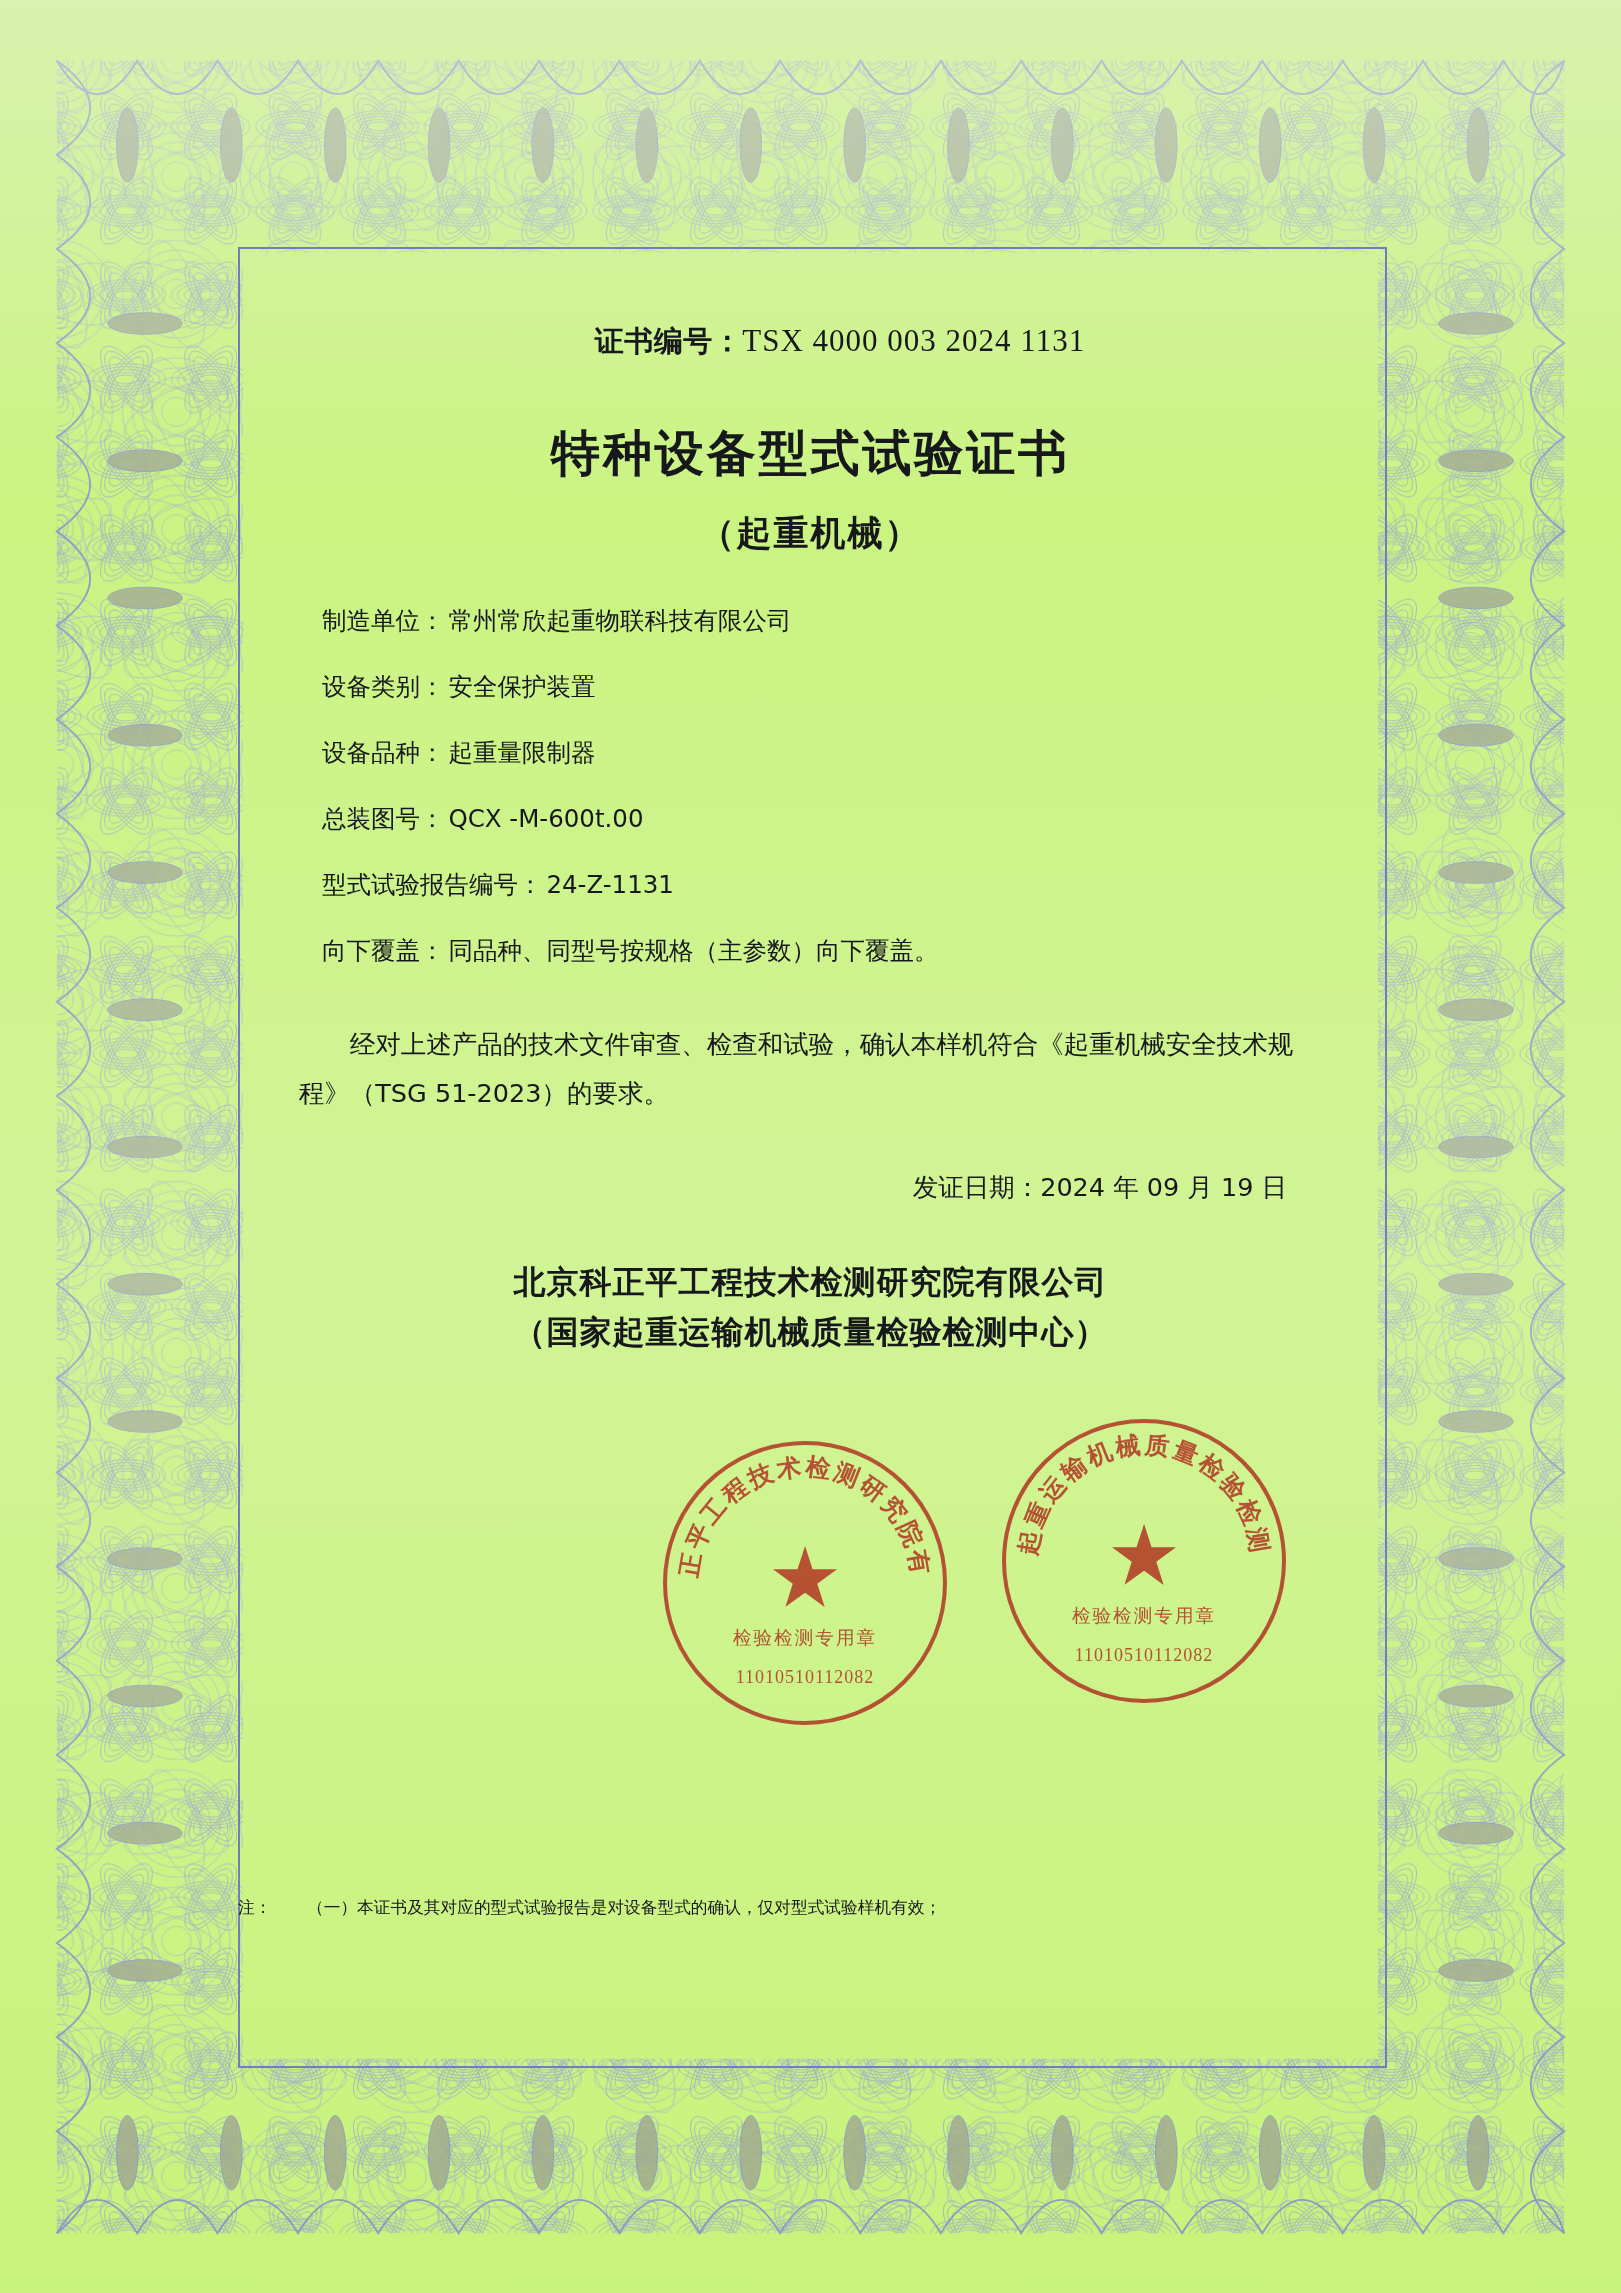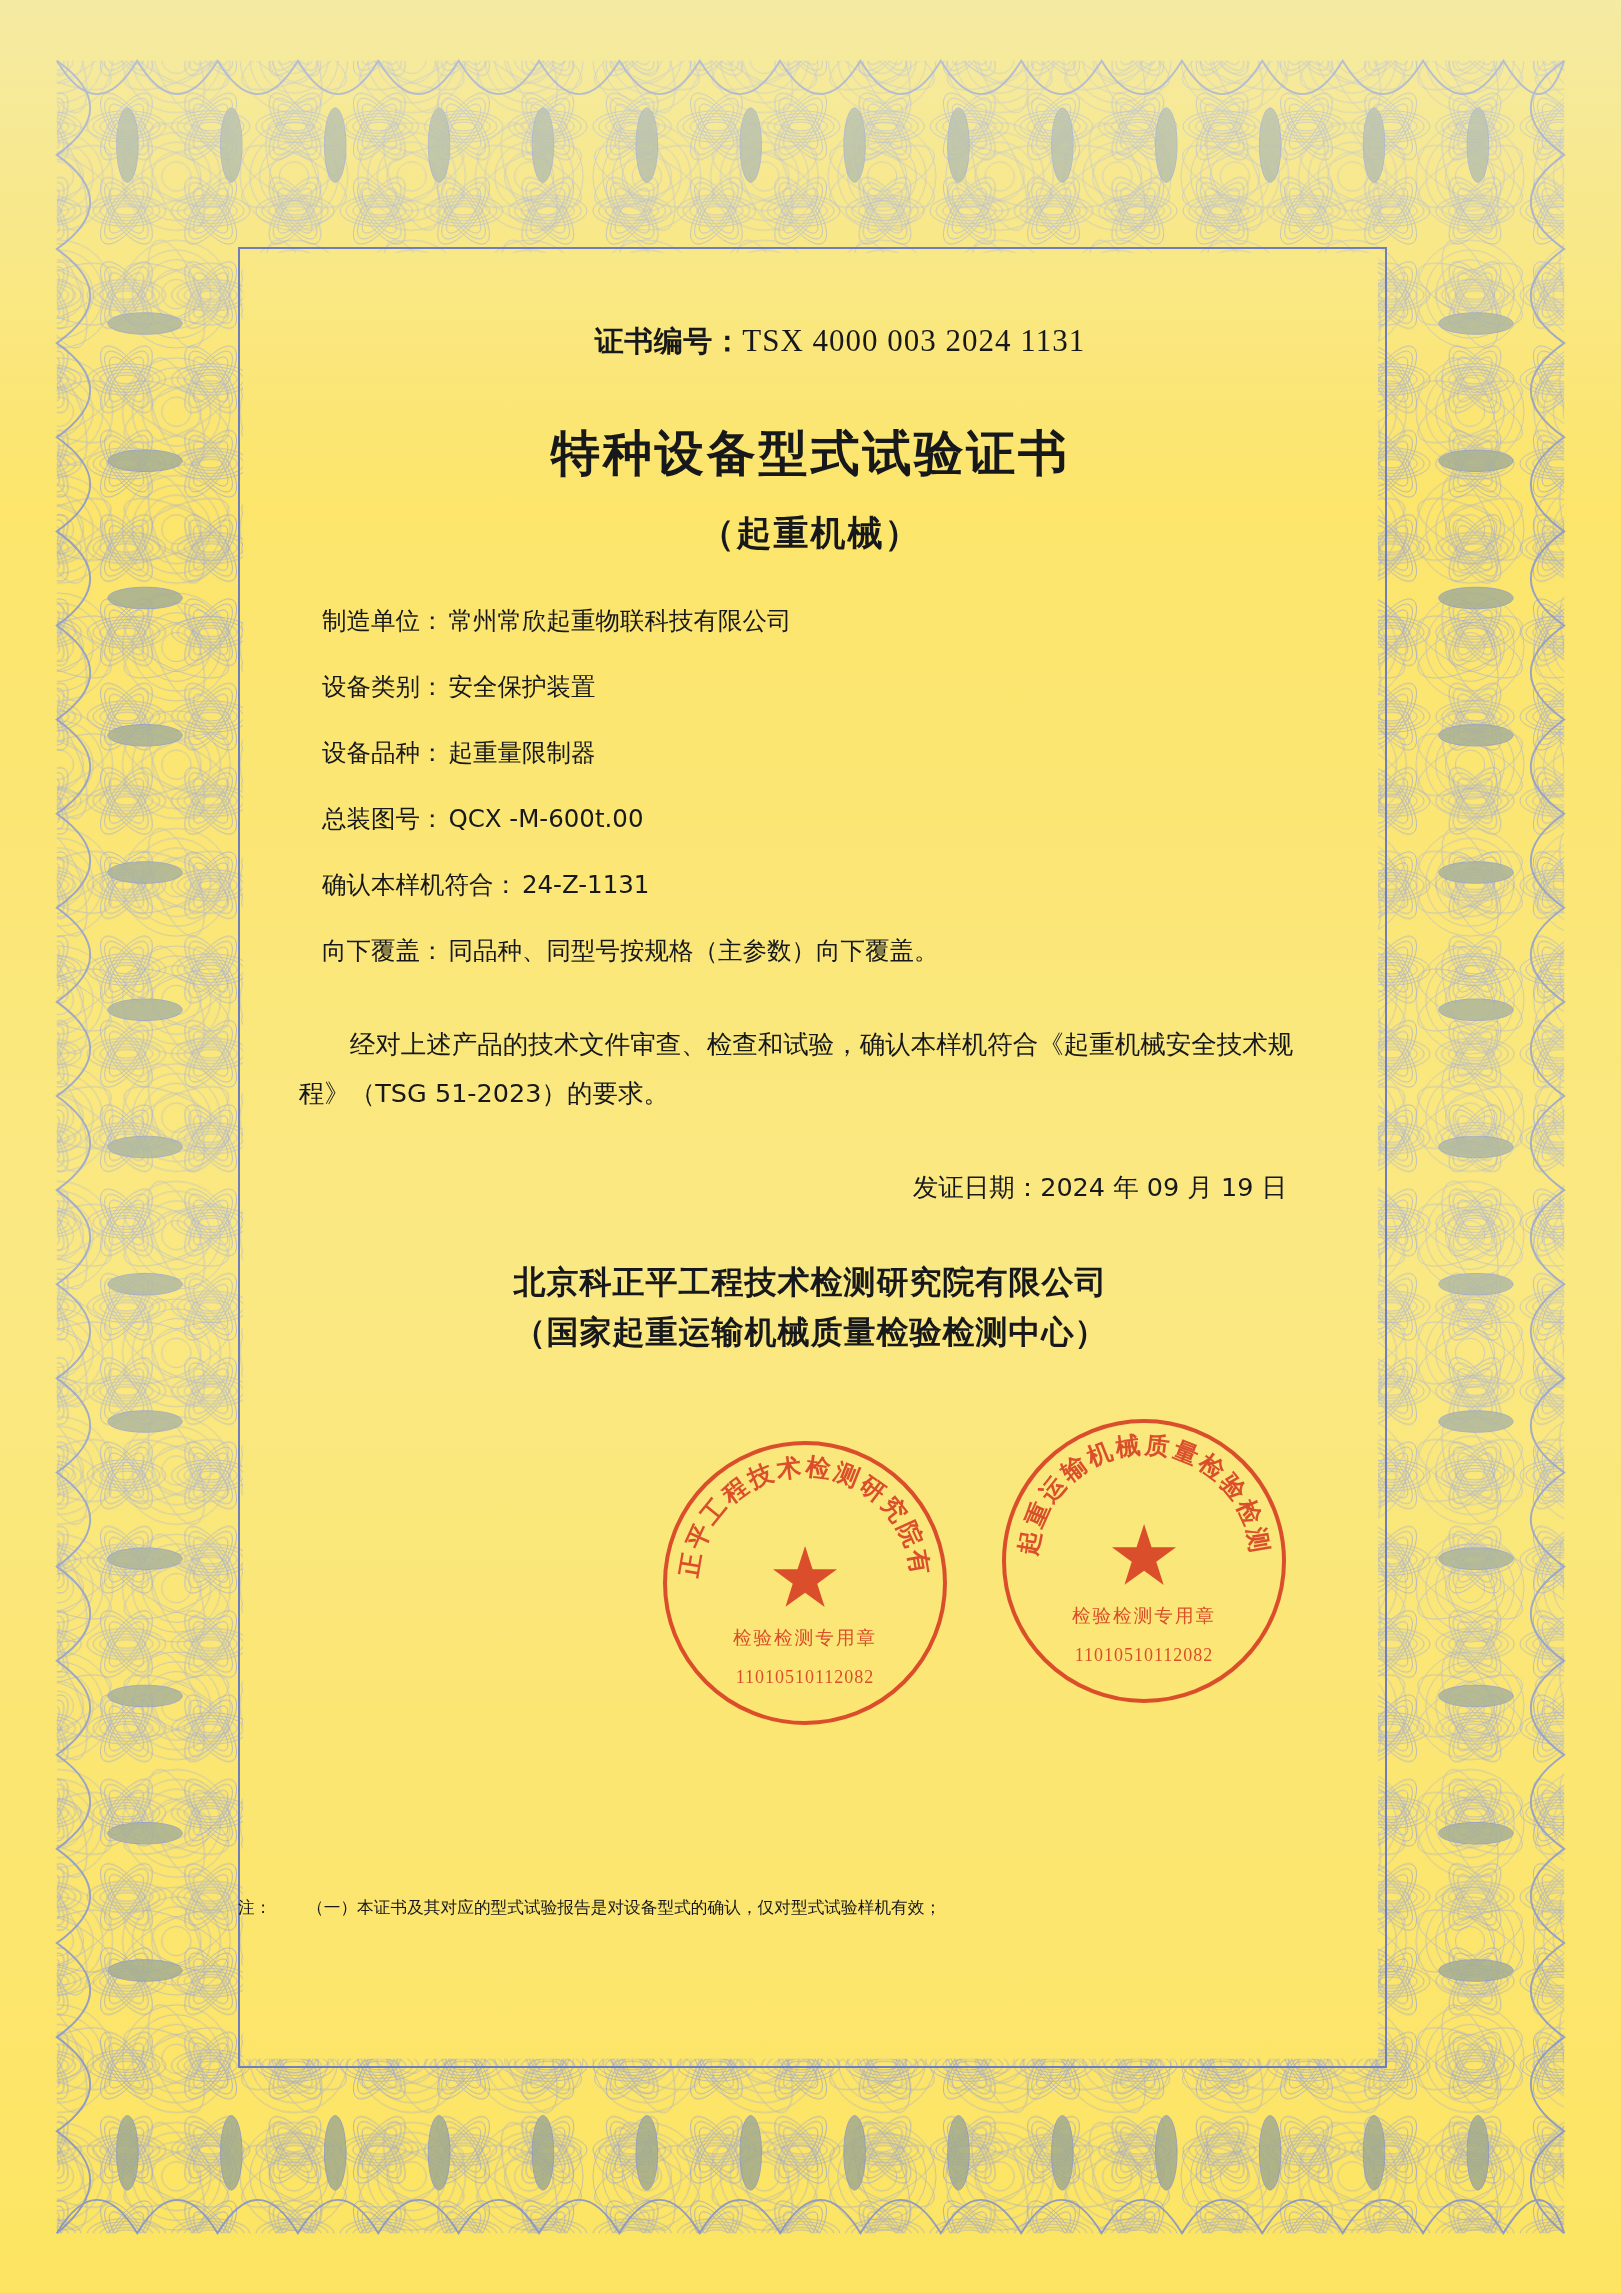--- a/index.html
+++ b/index.html
@@ -7,21 +7,21 @@
     padding: 0;
     background: #ffffff;
   }
   body {
     font-family: "Liberation Serif", "DejaVu Serif", serif;
   }
   .page {
     position: relative;
     width: 1621px;
     height: 2294px;
-    background: #fde047;
+    background: #bef264;
     overflow: hidden;
   }
 
   
   .border-art {
     position: absolute;
     left: 0; top: 0;
     width: 1621px;
     height: 2294px;
     pointer-events: none;
@@ -371,21 +371,21 @@
       <div class="field-row">
         <span class="field-label">设备类别：</span><span class="field-value">安全保护装置</span>
       </div>
       <div class="field-row">
         <span class="field-label">设备品种：</span><span class="field-value">起重量限制器</span>
       </div>
       <div class="field-row">
         <span class="field-label">总装图号：</span><span class="field-value">QCX -M-600t.00</span>
       </div>
       <div class="field-row">
-        <span class="field-label">确认本样机符合：</span><span class="field-value">24-Z-1131</span>
+        <span class="field-label">型式试验报告编号：</span><span class="field-value">24-Z-1131</span>
       </div>
       <div class="field-row">
         <span class="field-label">向下覆盖：</span><span class="field-value">同品种、同型号按规格（主参数）向下覆盖。</span>
       </div>
     </div>
 
     <div class="statement">经对上述产品的技术文件审查、检查和试验，确认本样机符合《起重机械安全技术规程》（TSG 51-2023）的要求。</div>
 
     <div class="issue-date">发证日期：2024 年 09 月 19 日</div>
 

